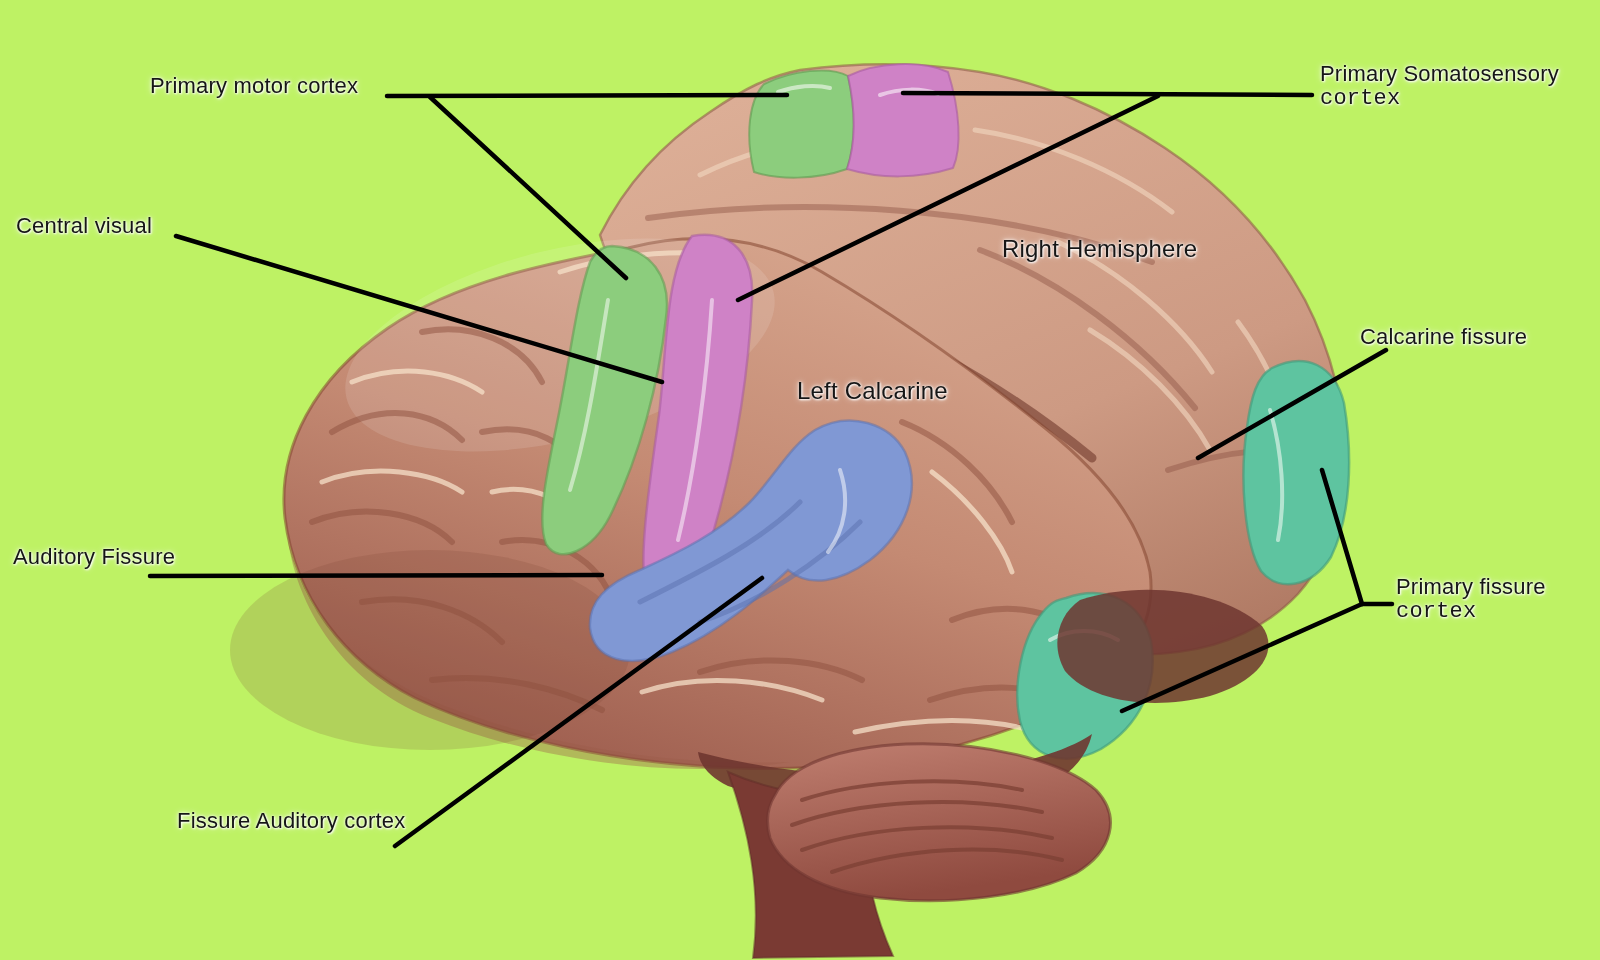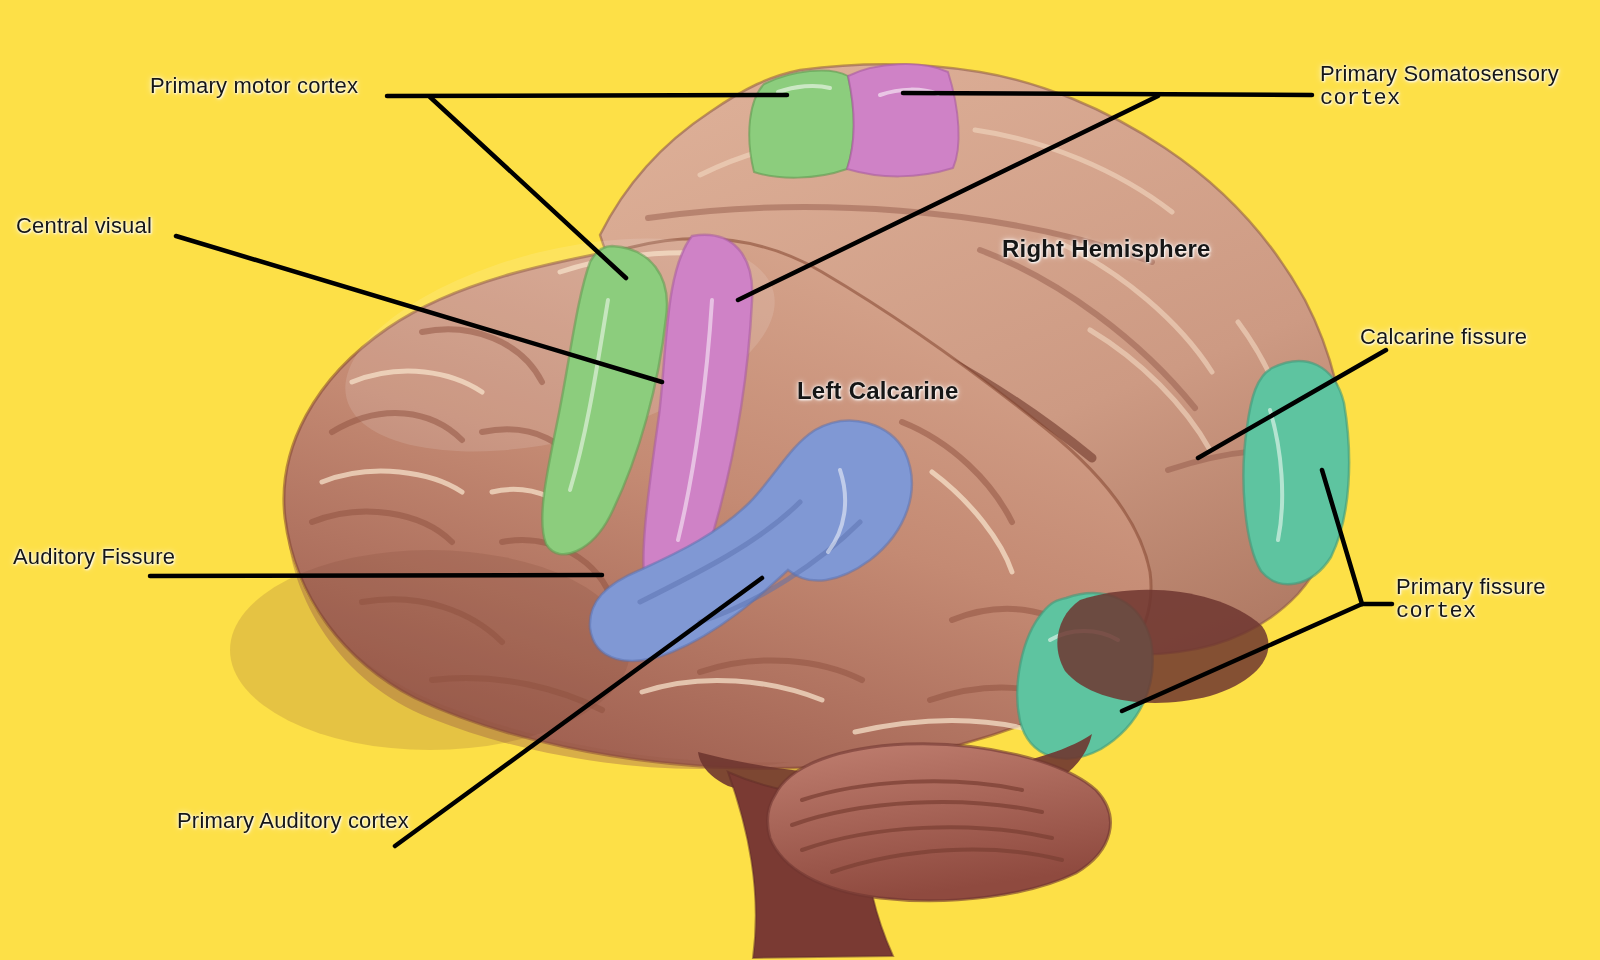--- a/index.html
+++ b/index.html
@@ -1,26 +1,26 @@
 <!DOCTYPE html>
 <html><head>
 <meta charset="utf-8">
 <style>
   html,body{margin:0;padding:0;background:#ffffff;}
   #stage{
     position:relative;width:1600px;height:960px;overflow:hidden;
-    background:#fde047;font-family:"Liberation Sans", sans-serif;
+    background:#bef264;font-family:"Liberation Sans", sans-serif;
   }
   #brain-svg{position:absolute;left:0;top:0;}
   .lbl{
     position:absolute;color:#161616;font-size:22px;line-height:1.12;
     letter-spacing:.2px;white-space:nowrap;
     text-shadow:0 0 3px rgba(255,255,255,.95), 0 0 6px rgba(255,255,255,.85), 1px 1px 2px rgba(255,255,255,.9);
   }
-  .lbl.bold{font-weight:bold;font-size:24px;}
+  .lbl.bold{font-weight:normal;font-size:24px;}
   .lbl .l2{display:block;font-family:Liberation Mono, monospace;}
 </style>
 </head>
 <body>
 
 <div id="stage">
 
   <svg id="brain-svg" width="1600" height="960" viewBox="0 0 1600 960">
     <defs>
       <linearGradient id="gFront" x1="0.65" y1="0" x2="0.15" y2="1">
@@ -175,21 +175,21 @@
 
   <div class="lbl" style="left:1320px;top:62px">
     <span>Primary Somatosensory</span>
     <span class="l2">cortex</span>
   </div>
 
   <div class="lbl" style="left:16px;top:214px">Central visual</div>
 
   <div class="lbl" style="left:13px;top:545px">Auditory Fissure</div>
 
-  <div class="lbl" style="left:177px;top:809px">Primary Auditory cortex</div>
+  <div class="lbl" style="left:177px;top:809px">Fissure Auditory cortex</div>
 
   <div class="lbl" style="left:1360px;top:325px">Calcarine fissure</div>
 
   <div class="lbl" style="left:1396px;top:575px">
     <span>Primary fissure</span>
     <span class="l2">cortex</span>
   </div>
 
   <div class="lbl bold" style="left:1002px;top:236px">Right Hemisphere</div>
 

